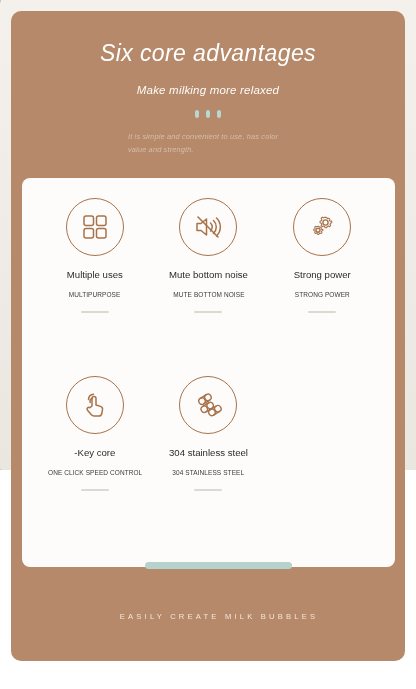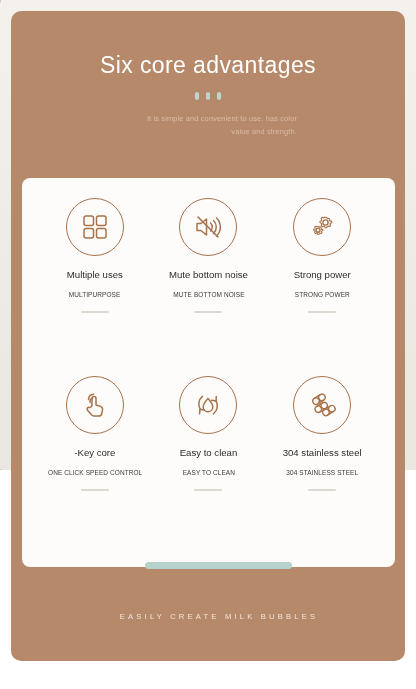--- a/index.html
+++ b/index.html
@@ -30,21 +30,21 @@
   
   #brown-panel {
     position:absolute;
     left:11px; top:11px;
     width:394px; height:650px;
     background:#b5896a;
     border-radius:10px;
   }
 
   
-  #header { padding-top:42px; text-align:center; }
+  #header { padding-top:30px; text-align:center;font-style:italic; }
   #title {
     color:#ffffff;
     font-size:23px;
     font-weight:400;
     letter-spacing:.4px;
     line-height:1.1;
   }
   #subtitle {
     margin-top:18px;
     color:#fdfbfa;
@@ -62,21 +62,21 @@
     border-radius:2px;
     background:#b9d6d0;
   }
   #desc {
     margin:13px auto 16px;
     width:178px;
     color:#d9bda8;
     font-size:7.4px;
     line-height:1.65;
     letter-spacing:.15px;
-    text-align:right;
+    text-align:left;
     padding-left:9px;
   }
 
   
   #white-card {
     position:absolute;
     left:11px; top:167px;
     width:373px; height:389px;
     background:#fdfcfa;
     border-radius:8px;
@@ -151,20 +151,21 @@
 <body>
 
 <div id="page">
 
   <div id="marble"></div>
 
   <div id="brown-panel">
 
     <div id="header">
       <div id="title">Six core advantages</div>
+      <div id="subtitle">Make milking more relaxed</div>
       <div id="dots">
         <span></span>
         <span></span>
         <span></span>
       </div>
       <div id="desc">It is simple and convenient to use, has color value and strength.</div>
     </div>
 
     <div id="white-card">
       <div id="grid">
@@ -222,34 +223,20 @@
               <path d="M13 17 V9.5 a2 2 0 0 1 4 0 V16 l4.5 1.4 a3 3 0 0 1 2 3.3 l-.7 3.8 a3 3 0 0 1-3 2.5 H15 a3.5 3.5 0 0 1-2.6-1.2 L8.5 21.2 a1.7 1.7 0 0 1 2.4-2.4 Z"></path>
               <path d="M9.5 10.5 a5.5 5.5 0 0 1 5-5.2"></path>
               <path d="M11.2 13.6 a3.4 3.4 0 0 1 2.2-4.4"></path>
             </svg>
           </div>
           <div class="label">-Key core</div>
           <div class="sublabel">ONE CLICK SPEED CONTROL</div>
           <div class="divider"></div>
         </div>
 
-        <div class="cell">
-          <div class="circle">
-            <svg width="32" height="32" viewBox="0 0 32 32" fill="none" stroke="#a8724b" stroke-width="1.5" stroke-linecap="round" stroke-linejoin="round">
-              <path d="M16 9.5 c0 0 4.8 5.3 4.8 8.4 a4.8 4.8 0 0 1-9.6 0 c0-3.1 4.8-8.4 4.8-8.4 Z"></path>
-              <path d="M23.8 11.6 a10 10 0 0 1-2.4 13.3"></path>
-              <path d="M8.4 20.6 a10 10 0 0 1 2.1-13.2"></path>
-              <path d="M24.3 7.4 L24.1 12 L19.6 11.3"></path>
-              <path d="M7.6 24.8 L7.9 20.2 L12.4 21"></path>
-            </svg>
-          </div>
-          <div class="label">Easy to clean</div>
-          <div class="sublabel">EASY TO CLEAN</div>
-          <div class="divider"></div>
-        </div>
 
         <div class="cell">
           <div class="circle">
             <svg width="32" height="32" viewBox="0 0 32 32" fill="none" stroke="#a8724b" stroke-width="1.4" stroke-linecap="round" stroke-linejoin="round">
               <g transform="rotate(-32 16 16)">
                 <ellipse cx="13" cy="9.5" rx="3.2" ry="3.2"></ellipse>
                 <path d="M13 6.3 H20 a3.2 3.2 0 0 1 0 6.4 H13"></path>
                 <path d="M20 6.3 a3.2 3.2 0 0 0 0 6.4"></path>
                 <ellipse cx="10.6" cy="17.6" rx="3.2" ry="3.2"></ellipse>
                 <path d="M10.6 14.4 H17.6 a3.2 3.2 0 0 1 0 6.4 H10.6"></path>

